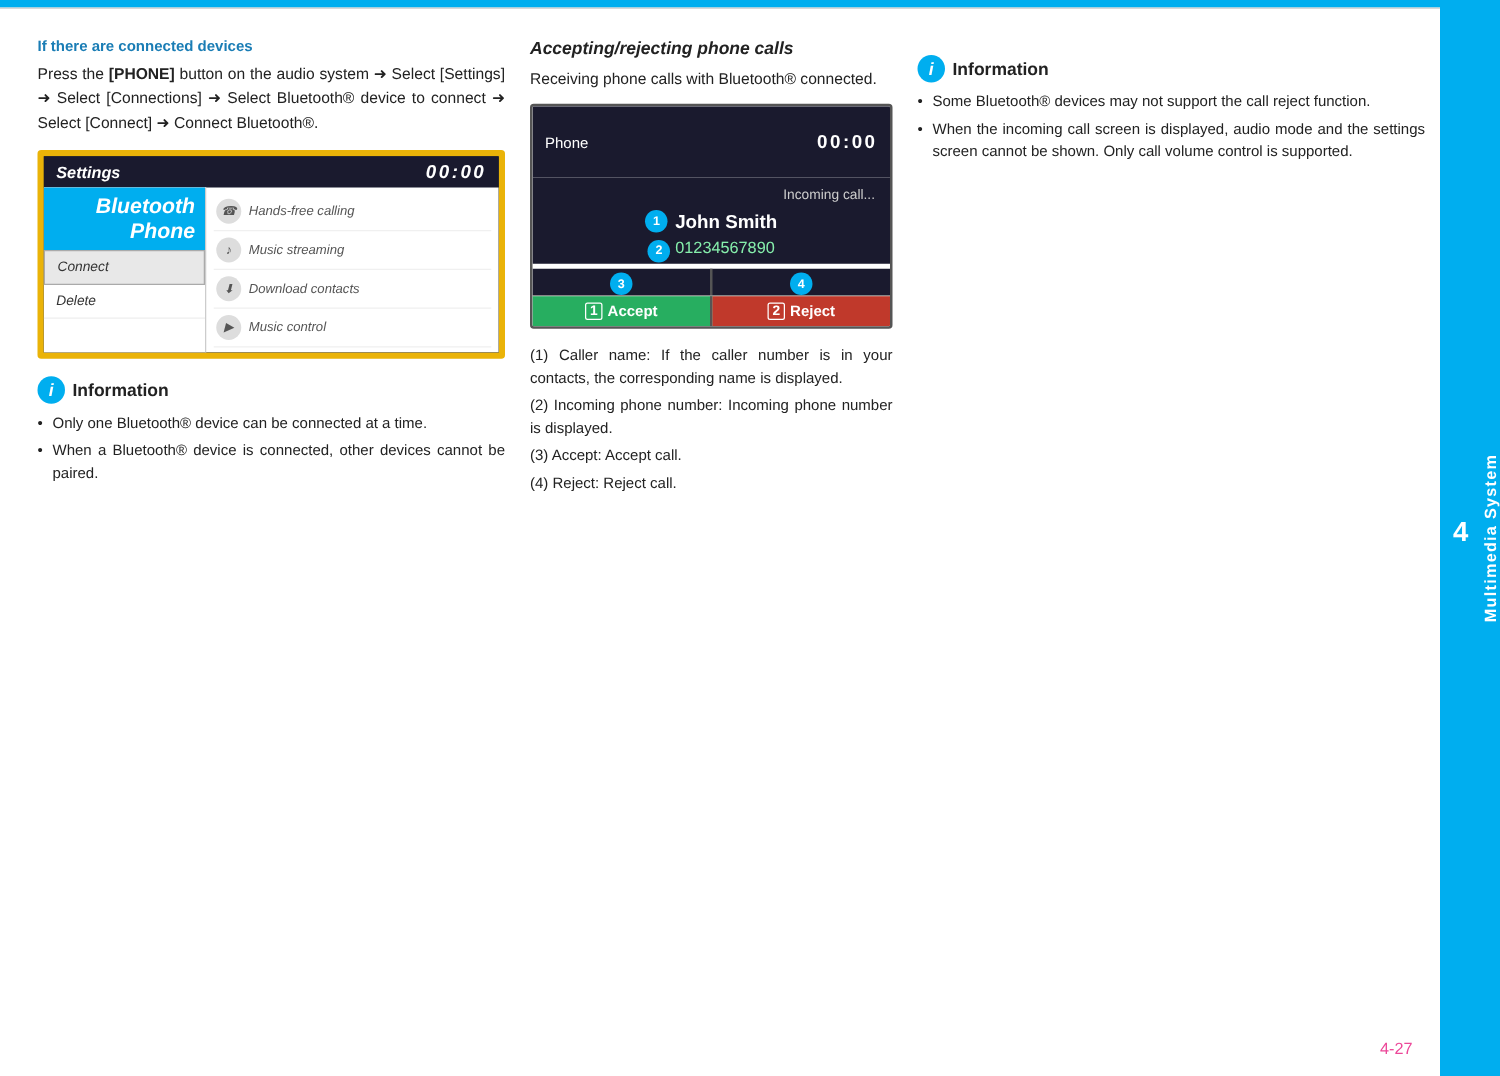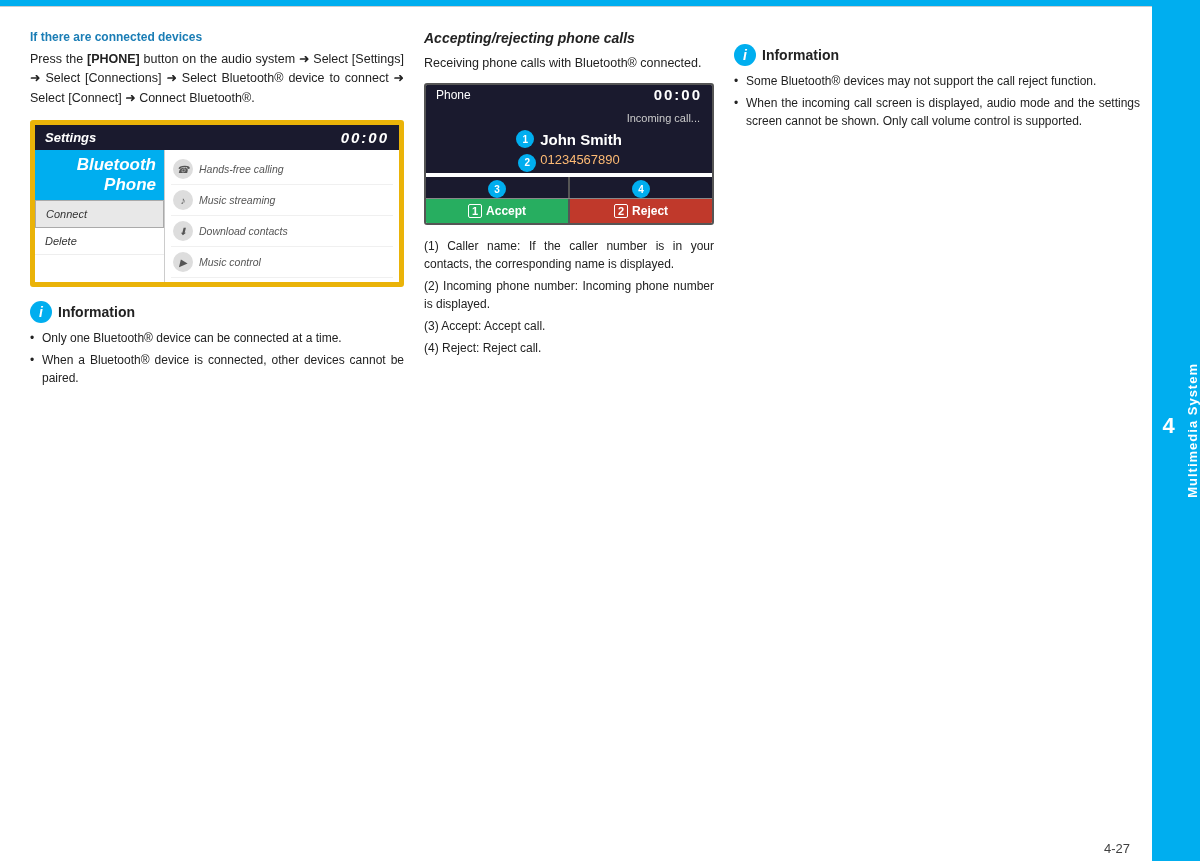--- a/index.html
+++ b/index.html
@@ -265,21 +265,21 @@
       overflow: hidden;
       margin-bottom: 12px;
     }
 
     .phone-titlebar {
       background: #1a1a2e;
       color: #fff;
       display: flex;
       justify-content: space-between;
       align-items: center;
-      padding: 1px 10px;
+      padding: 20px 10px;
       font-size: 12px;
     }
 
     .phone-titlebar-time {
       font-size: 15px;
       font-weight: bold;
       letter-spacing: 2px;
     }
 
     .phone-body {
@@ -316,21 +316,21 @@
       flex-shrink: 0;
     }
 
     .caller-name {
       color: #fff;
       font-size: 15px;
       font-weight: bold;
     }
 
     .caller-number {
-      color: #fdba74;
+      color: #86efac;
       font-size: 13px;
       margin-bottom: 6px;
     }
 
     
     .numbered-list {
       list-style: none;
       padding-left: 0;
     }
 
@@ -338,24 +338,24 @@
       font-size: 12px;
       line-height: 1.5;
       color: #222;
       margin-bottom: 4px;
       text-align: justify;
     }
 
     
     .page-number {
       position: absolute;
-      bottom: 5px;
+      bottom: 15px;
       right: 70px;
       font-size: 13px;
-      color: #404040;
+      color: #ec4899;
     }
 
     
     .separator-line {
       position: absolute;
       top: 6px;
       left: 0;
       right: 48px;
       height: 1px;
       background: #ccc;

